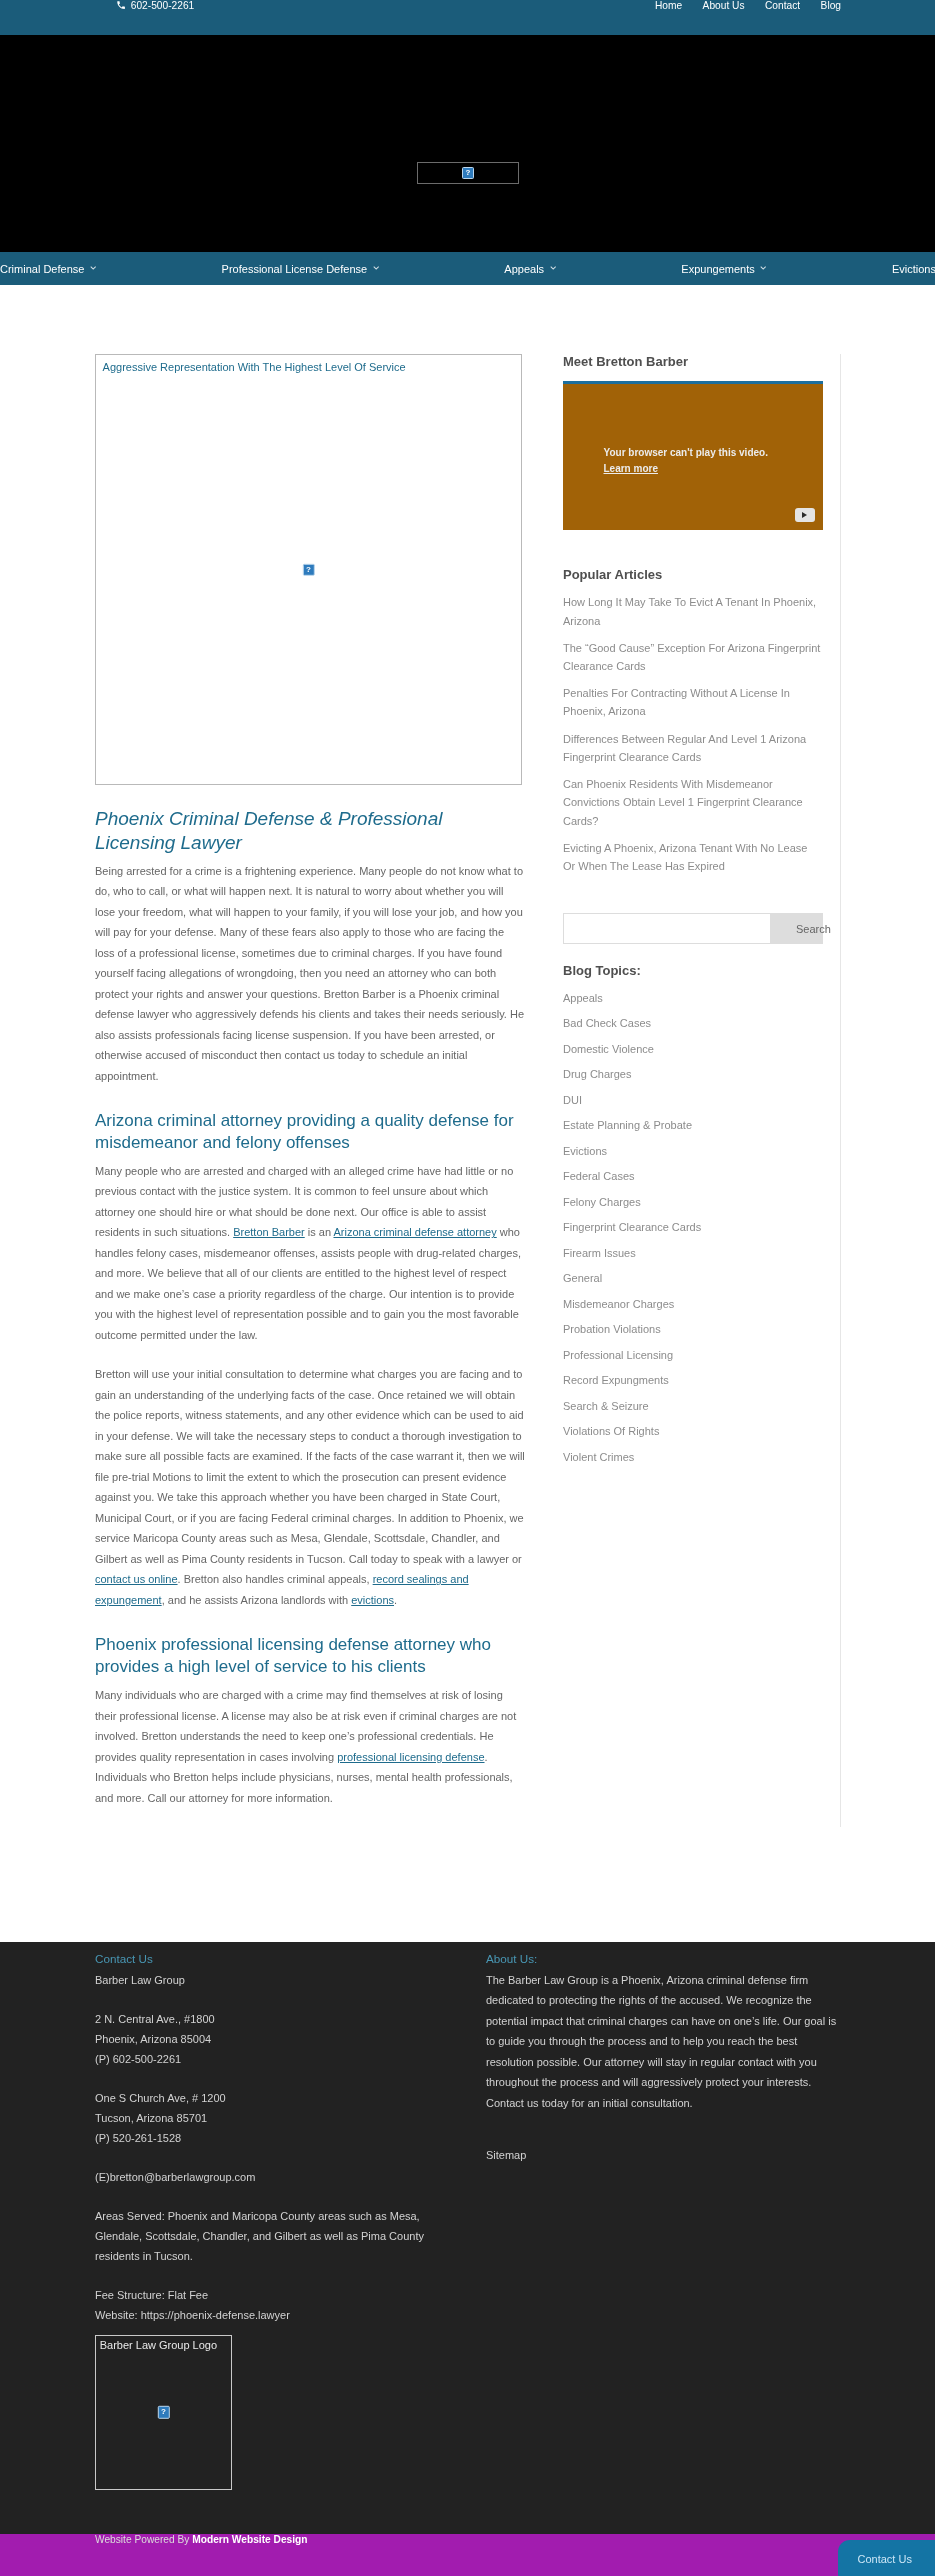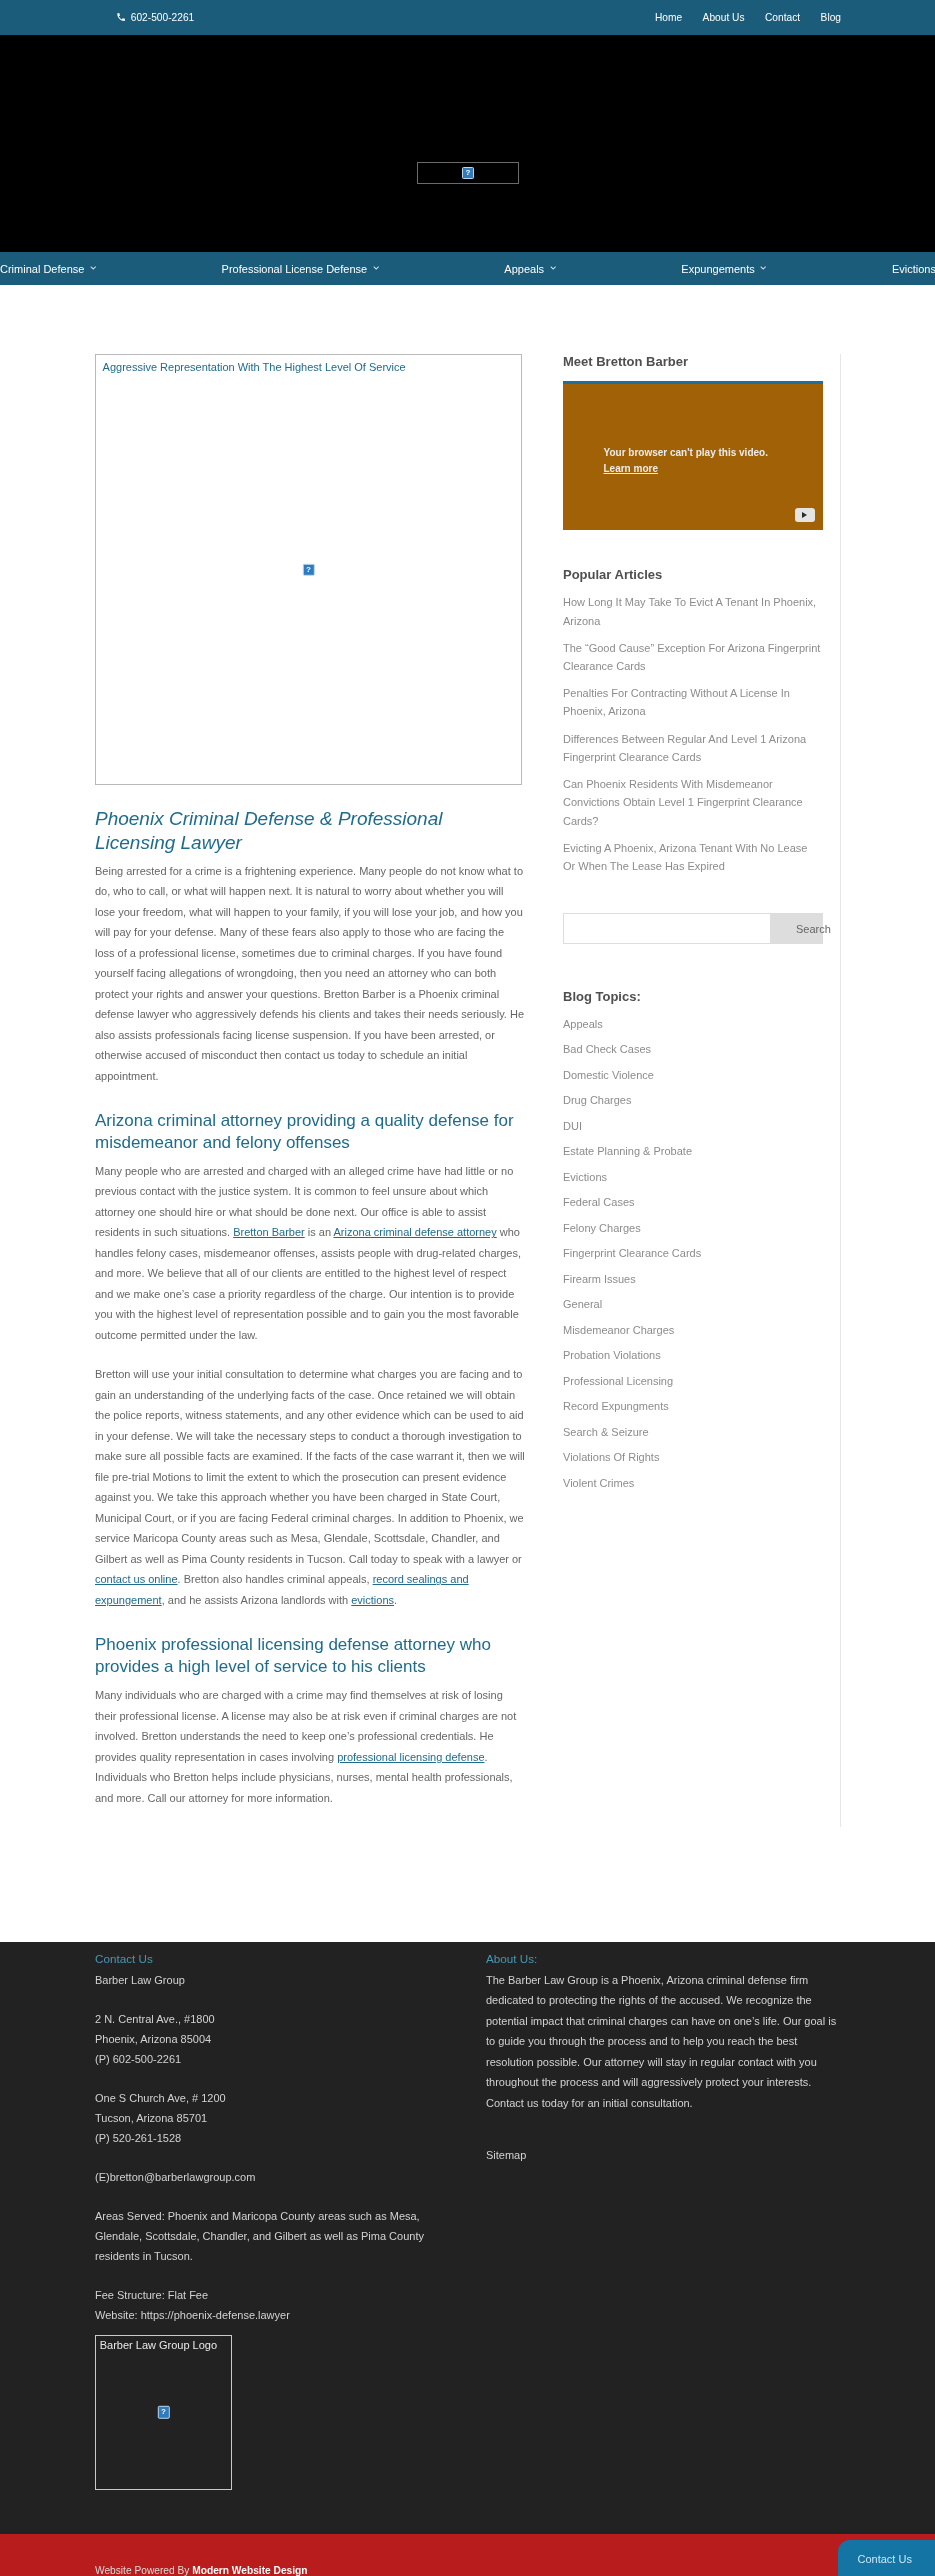--- a/index.html
+++ b/index.html
@@ -5,21 +5,21 @@
   * { box-sizing: border-box; }
   html,body { margin:0; padding:0; }
   body {
     width:936px; height:2576px; position:relative; overflow:hidden;
     background:#ffffff; font-family:"Liberation Sans", sans-serif;
   }
   .inner { width:746px; margin:0 auto; }
 
   
   .topbar { height:35px; background:#1b5c7a; }
-  .topbar .inner { height:100%; display:flex; align-items:center; justify-content:space-between; }
+  .topbar .inner { height:100%; display:flex; align-items:flex-start; justify-content:space-between; }
   .topbar-phone { display:flex; align-items:center; gap:5.1px; color:#fff; font-size:10.2px; font-weight:500; padding-left:20.5px; text-decoration:none; }
   .topbar-phone svg { width:10.2px; height:10.2px; fill:#fff; }
   .topbar-links { display:flex; gap:20.5px; }
   .topbar-links a { color:#fff; font-size:10.2px; font-weight:500; text-decoration:none; }
 
   
   .site-header { height:217px; background:#000; position:relative; }
   .logo-box { position:absolute; left:50%; top:127px; transform:translateX(-50%);
     width:102px; height:22px; border:0.7px solid #6b6b6b; display:flex; align-items:center; justify-content:center; }
   .broken-ico { width:12.4px; height:12.4px; background:#2e7bbd; border:0.7px solid #bcd6ec; border-radius:1.5px;
@@ -56,38 +56,38 @@
     border-radius:2.9px; display:flex; align-items:center; justify-content:center; cursor:pointer; }
   .yt-btn::after { content:""; border-left:5.1px solid #2b2b2b; border-top:3.3px solid transparent; border-bottom:3.3px solid transparent; }
 
   .popular { margin-top:37px; }
   .pop-link { display:block; color:#8c8c8c; font-size:11px; line-height:18.3px; margin-bottom:8.8px; text-decoration:none; }
 
   .search-row { margin-top:38px; display:flex; width:260px; }
   .search-input { flex:1; height:31px; border:0.7px solid #ddd; border-right:none; background:#fff; padding:0 7.3px; font-size:11px; color:#666; outline:none; }
   .search-btn { width:53px; height:31px; background:#ddd; border:0.7px solid #ddd; color:#666; font-size:11px; cursor:pointer;padding-left:25px; }
 
-  .topics { margin-top:45px; }
+  .topics { margin-top:19px; }
   .topic-link { display:block; color:#8c8c8c; font-size:11px; line-height:17.5px; margin-bottom:8px; text-decoration:none; }
 
   
   .footer { height:592px; background:#222222; }
   .footer .inner { display:flex; padding-top:10.2px; }
   .f-left { width:344px; margin-right:47px; }
   .f-right { width:355px; }
   .f-h { color:#4896b3; font-size:11.7px; font-weight:400; margin:0 0 4.4px; }
   .f-line { color:#d2d2d2; font-size:11px; line-height:20px; }
   .f-group { margin-bottom:19px; }
   .f-para { color:#d2d2d2; font-size:11px; line-height:20.5px; margin:0 0 35px; }
   .f-sitemap { color:#d2d2d2; font-size:11px; text-decoration:none; }
   .f-logo-box { margin-top:10.2px; width:137px; height:155px; border:0.7px solid #c9c9c9; position:relative; padding:2.2px 3.7px; }
   .f-logo-alt { color:#e9e9e9; font-size:11px; }
 
   
-  .bottombar { height:42px; background:#b91c1c; display:flex; align-items:flex-end; }
+  .bottombar { height:42px; background:#a21caf; display:flex; align-items:flex-start; }
   .bottombar .inner { color:#dcdcdc; font-size:10.2px; }
   .bottombar b { color:#fff; }
 
   
   .chat-button { position:absolute; right:-11.7px; bottom:-8.8px; width:110px; height:45px;
     background:#1474a4; color:#cde7f7; font-size:11px; border-radius:11.7px;
     display:flex; align-items:center; justify-content:center; padding-right:16px; padding-bottom:5.8px; cursor:pointer; }
 </style>
 </head>
 <body>

